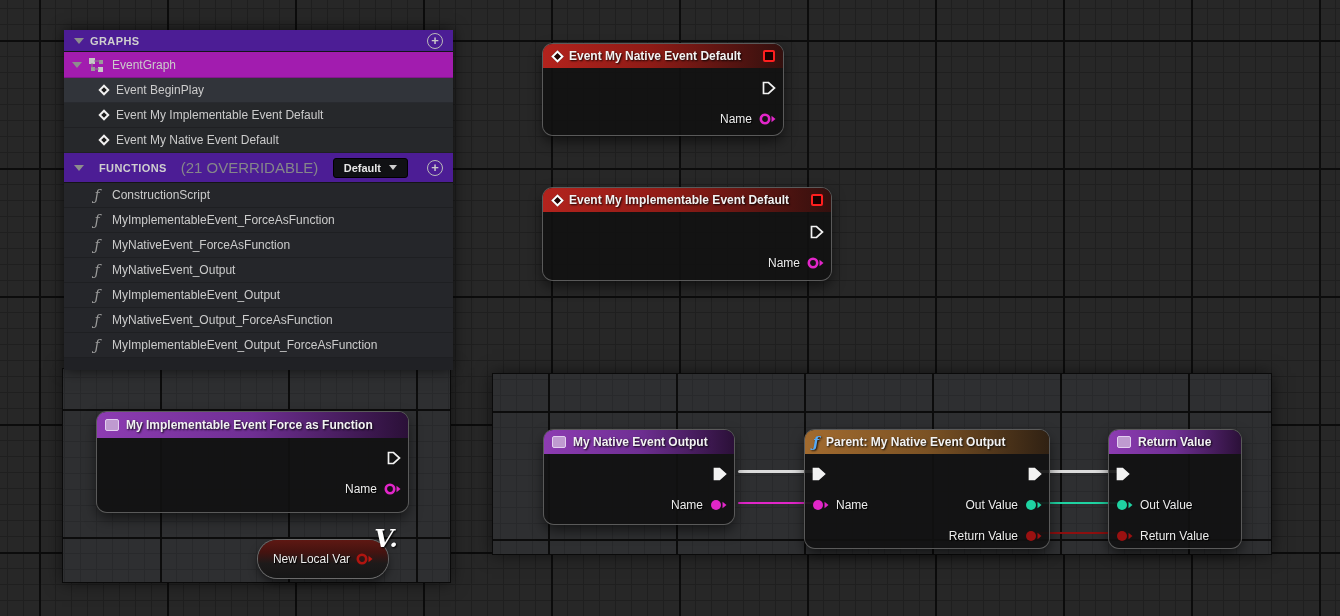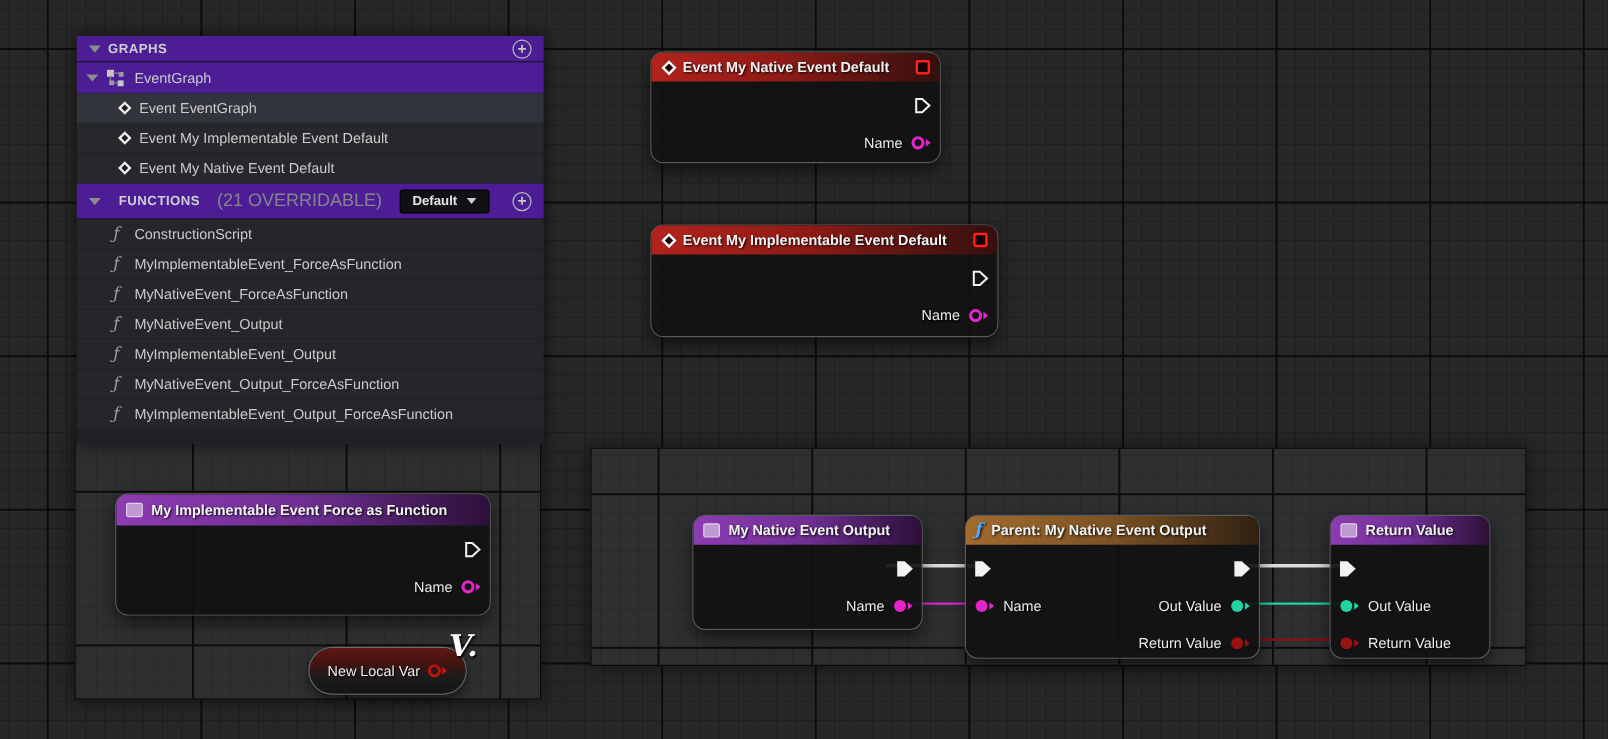--- a/index.html
+++ b/index.html
@@ -34,21 +34,21 @@
   .sec-header{display:flex;align-items:center;background:#4c1d95;border-bottom:1px solid #141417;padding:0 10px;}
   #graphs-header{height:22px;}
   #functions-header{height:30px;gap:9px;}
   .sec-title{font-weight:bold;font-size:11px;color:#cfcfcf;letter-spacing:0.4px;margin-left:6px;}
   .sec-count{color:#85868a;font-size:15px;margin-left:5px;}
   .tri-down{width:0;height:0;border-left:5px solid transparent;border-right:5px solid transparent;border-top:6px solid #8d8d8d;}
   .plus-circle{margin-left:auto;width:16px;height:16px;border:1.5px solid #b9b9b9;border-radius:50%;
     color:#c9c9c9;font-size:13px;line-height:13px;text-align:center;font-weight:bold;cursor:pointer;}
   .row{display:flex;align-items:center;border-bottom:1px solid rgba(0,0,0,0.18);background:#26282b;}
   .row-label{margin-left:8px;color:#cbcbcb;white-space:nowrap;}
-  #row-eventgraph{height:26px;padding-left:8px;background:#4c1d95;}
+  #row-eventgraph{height:26px;padding-left:8px;background:#a21caf;}
   .evt-row{height:25px;padding-left:36px;}
   .evt-row.selected{background:#31343a;}
   .func-row{height:25px;padding-left:26px;background:#25262a;}
   .diamond{width:8px;height:8px;border:2px solid #f0f0f0;transform:rotate(45deg);background:#1b1b1b;flex:0 0 auto;}
   .fglyph{font-family:"DejaVu Serif",serif;font-style:italic;color:#9b9b9b;font-size:14px;width:14px;text-align:center;flex:0 0 auto;}
   #override-btn{margin-left:auto;display:flex;align-items:center;gap:8px;background:#101114;border:1px solid #000;
     border-radius:3px;height:20px;padding:0 10px;color:#e6e6e6;font-size:11px;font-weight:bold;cursor:pointer;}
   .chevron{width:0;height:0;border-left:4px solid transparent;border-right:4px solid transparent;border-top:5px solid #cdcdcd;}
   #functions-header .plus-circle{margin-left:10px;}
 
@@ -108,21 +108,21 @@
         <rect x="10" y="2" width="4" height="4" fill="#9a9a9a"></rect>
         <rect x="2" y="9" width="4" height="4" fill="#9a9a9a"></rect>
         <rect x="9" y="9" width="5" height="5" fill="#c7c7c7"></rect>
         <path d="M5 3 H11 M3 5 V10 M5 11 H10" stroke="#8b8b8b" stroke-width="1" fill="none"></path>
       </svg>
       <span class="row-label">EventGraph</span>
     </div>
 
     <div class="row evt-row selected">
       <span class="diamond"></span>
-      <span class="row-label">Event EventGraph</span>
+      <span class="row-label">Event BeginPlay</span>
     </div>
     <div class="row evt-row">
       <span class="diamond"></span>
       <span class="row-label">Event My Implementable Event Default</span>
     </div>
     <div class="row evt-row">
       <span class="diamond"></span>
       <span class="row-label">Event My Native Event Default</span>
     </div>
 
@@ -240,21 +240,21 @@
 
   <div id="node-localvar">
     <span id="localvar-watermark">V.</span>
     <span class="pin-label">New Local Var</span>
     <svg class="pin" width="17" height="14" viewBox="0 0 17 14">
       <circle cx="6" cy="7" r="4.2" fill="none" stroke="#b01510" stroke-width="2.6"></circle>
       <path d="M12.5 3.8 L16.5 7 L12.5 10.2 Z" fill="#c01812"></path>
     </svg>
   </div>
 
-  <div class="node" style="left:578px;top:430px;width:190px;height:94px">
+  <div class="node" style="left:544px;top:430px;width:190px;height:94px">
     <div class="node-header hdr-func">
       <span class="sq-icon"></span>
       <span class="hdr-title">My Native Event Output</span>
     </div>
     <div class="node-body">
       <div class="pin-row pr-out">
         <svg class="pin" width="14" height="14" viewBox="0 0 14 14">
           <path d="M1.5 1.5 h5 l6 5.5 -6 5.5 h-5 z" fill="#f2f2f2" stroke="#f2f2f2" stroke-width="1.7"></path>
         </svg>
       </div>

